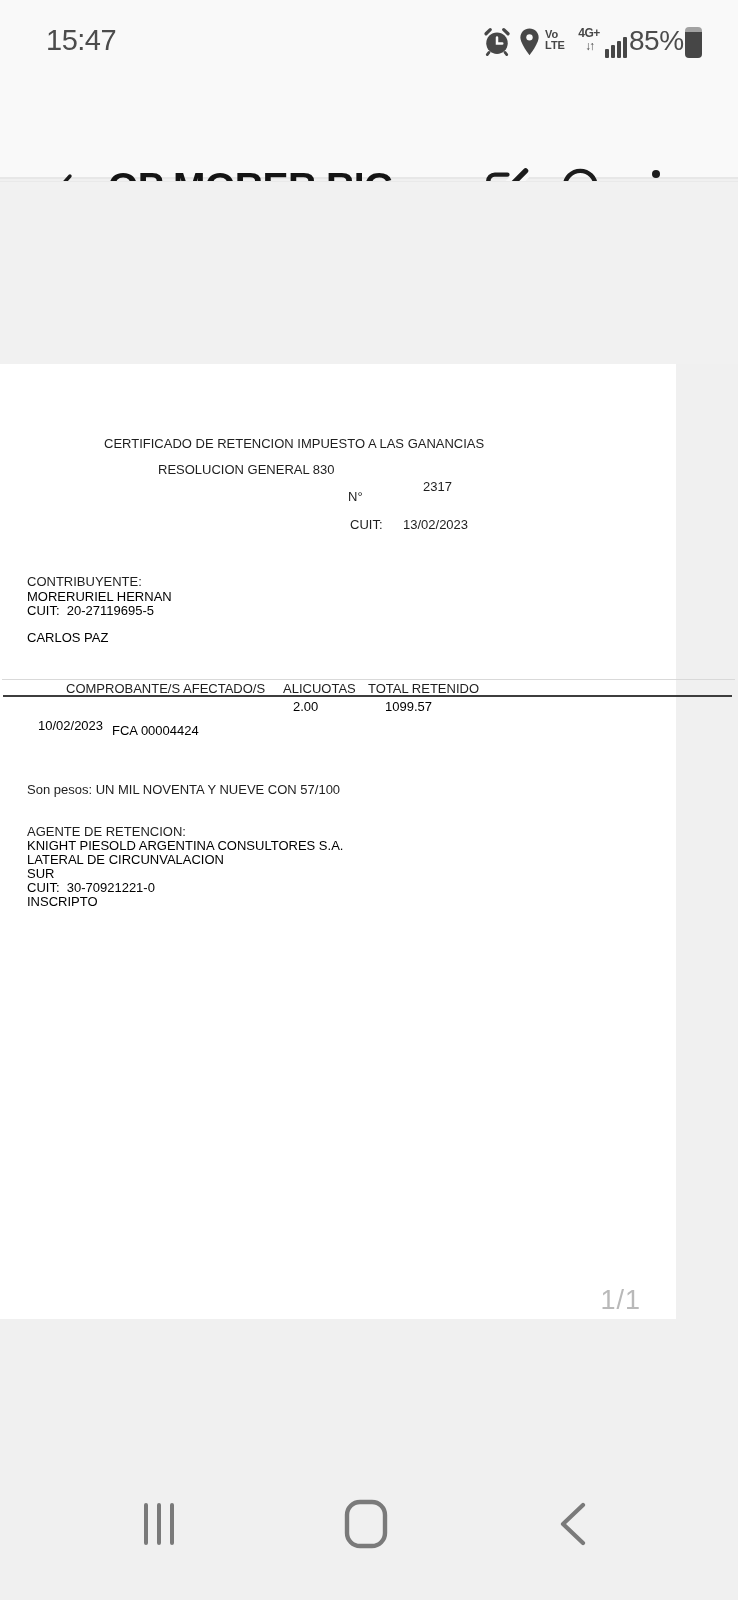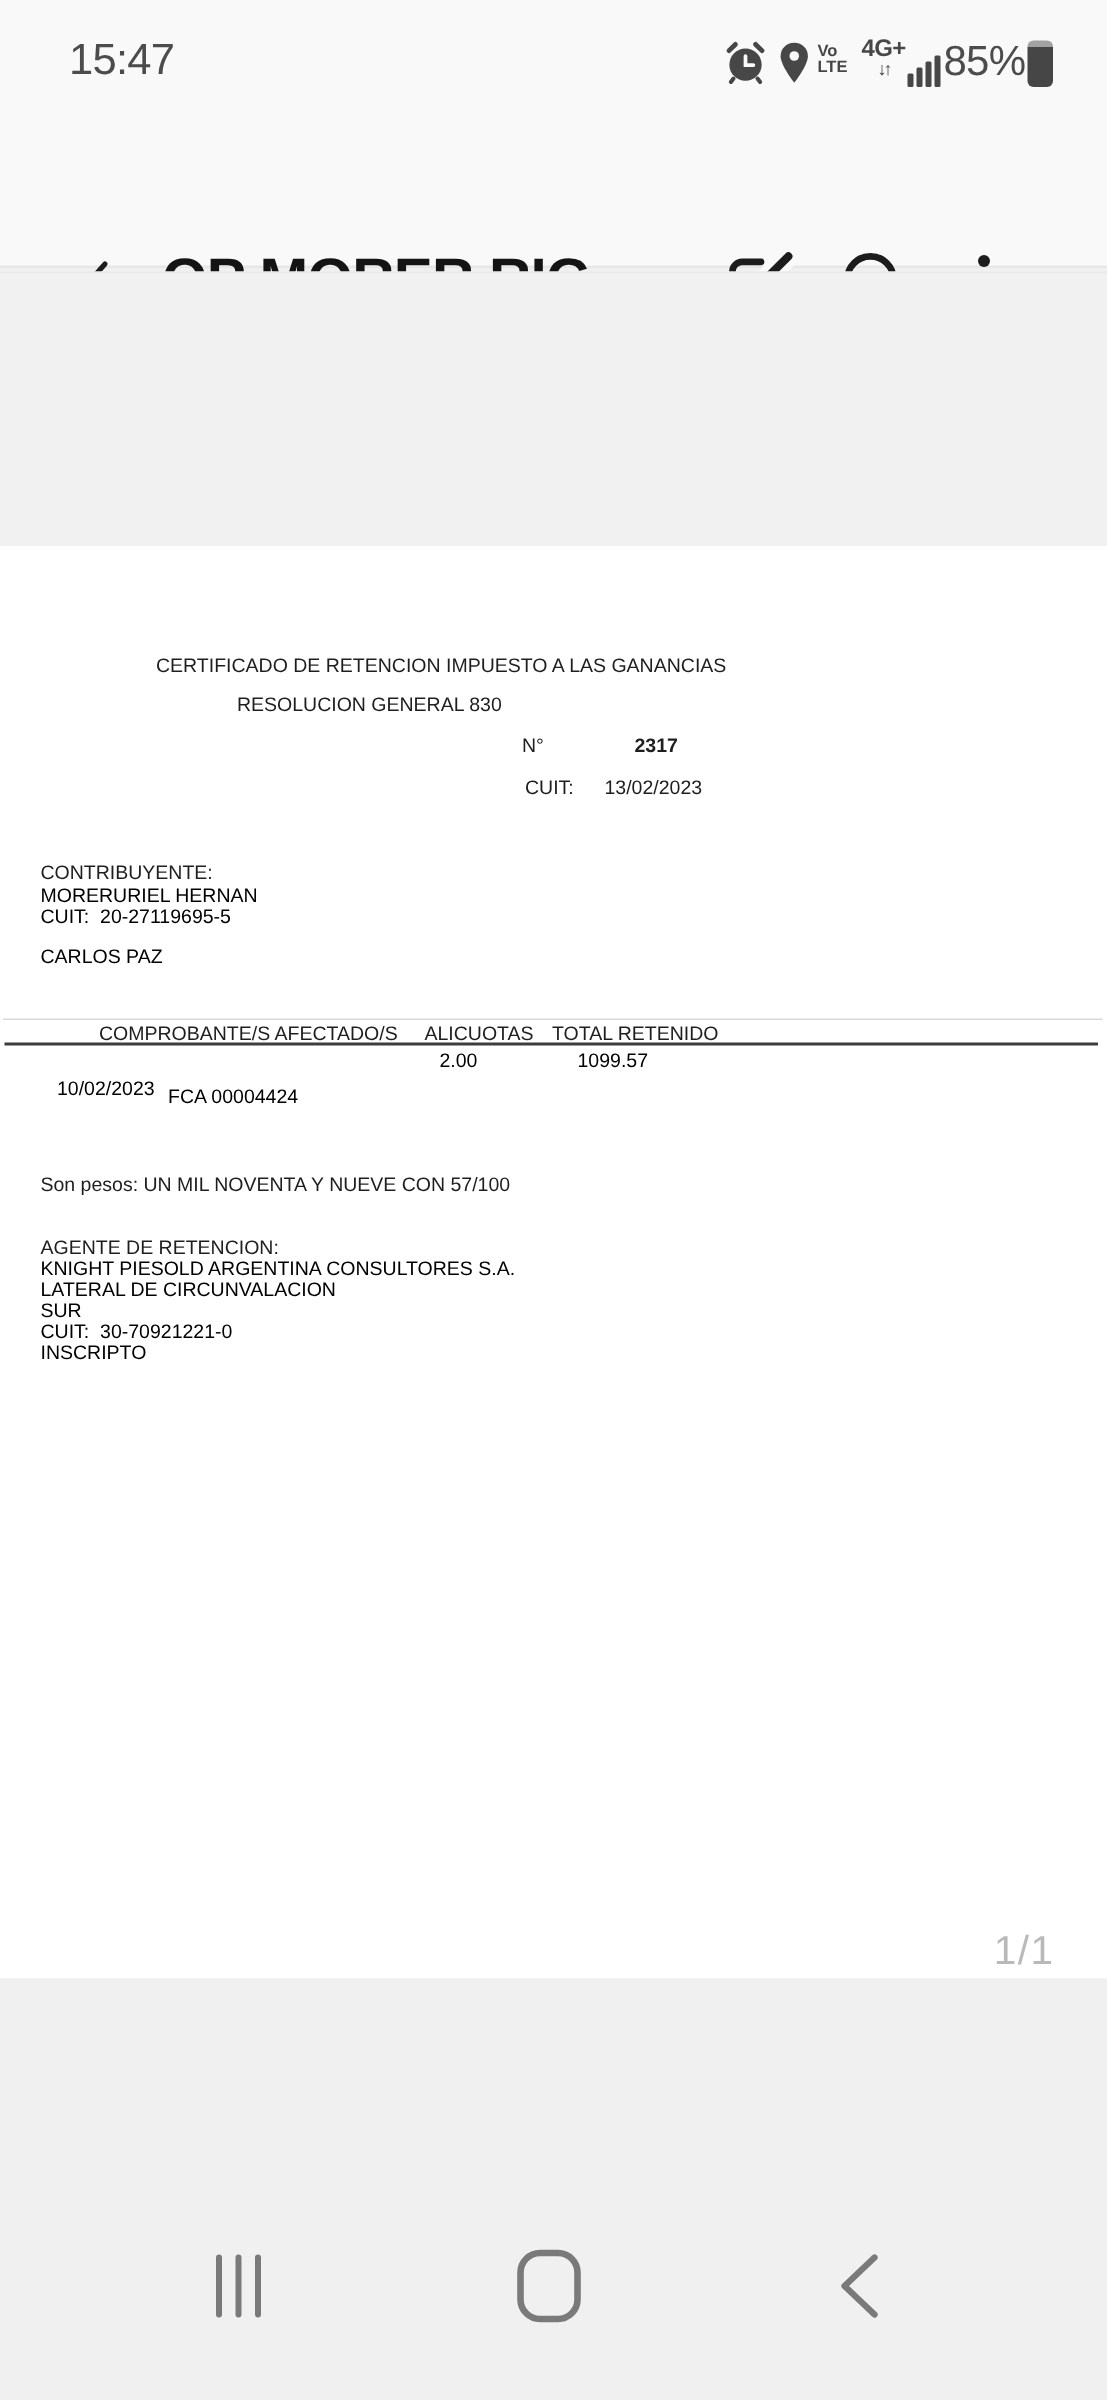--- a/index.html
+++ b/index.html
@@ -8,38 +8,38 @@
     position:relative; width:738px; height:1600px; overflow:hidden;
     background:#f0f0f0; font-family:"Liberation Sans", sans-serif;
     margin:0 auto;
   }
   
   .status-bar { position:absolute; left:0; top:0; width:738px; height:70px; background:#f9f9f9; }
   .status-time { position:absolute; left:46px; top:24px; font-size:29px; color:#4c4c4c; letter-spacing:-0.5px; }
   .st-icon { position:absolute; }
   .volte { position:absolute; left:545px; top:29px; font-size:11px; font-weight:700; color:#474747; line-height:11px; text-align:left; }
   .net4g { position:absolute; left:574px; top:26px; width:30px; text-align:center; color:#474747; }
-  .net4g .g { font-size:16px; font-weight:700; line-height:14px; letter-spacing:-0.5px;}
+  .net4g .g { font-size:12px; font-weight:700; line-height:14px; letter-spacing:-0.5px;}
   .net4g .arr { font-size:12px; line-height:12px; letter-spacing:-2px; }
   .sigbars { position:absolute; left:605px; top:36px; width:24px; height:22px; }
   .sigbars i { position:absolute; bottom:0; width:3.5px; background:#474747; border-radius:1px; display:block; }
   .battery-pct { position:absolute; left:629px; top:25px; font-size:28px; color:#4c4c4c; letter-spacing:-0.5px; }
   .battery-body { position:absolute; left:685px; top:27px; width:17px; height:31px; border-radius:4px;
     background:linear-gradient(to bottom, #a2a2a2 0 15%, #464646 15% 100%); }
   
   .app-header { position:absolute; left:0; top:70px; width:738px; height:109px; background:#f9f9f9; border-bottom:2px solid #e7e7e7; }
   .hdr-back { position:absolute; left:44px; top:96px; width:36px; height:56px; cursor:pointer; }
   .hdr-title { position:absolute; left:108px; top:95px; font-size:39px; font-weight:700; color:#141414; letter-spacing:-0.5px; white-space:pre; }
   .hdr-btn { position:absolute; top:92px; width:56px; height:56px; cursor:pointer; }
   .hdr-edit { left:478px; }
   .hdr-search { left:556px; }
   .hdr-more { left:636px; width:40px; }
   
   .viewer-gap-top { position:absolute; left:0; top:181px; width:738px; height:183px; background:#f1f1f1; border-top:1px solid #e9e9e9; }
-  .doc-page { position:absolute; left:0; top:364px; width:738px; height:955px; background:#ffffff; }
+  .doc-page { position:absolute; left:0; top:364px; width:676px; height:955px; background:#ffffff; }
   .doc-text { position:absolute; font-size:13px; color:#1e1e1e; white-space:pre; line-height:13px; }
   .doc-bold { font-weight:400; color:#000; }
   .rule-light { position:absolute; left:2px; top:315px; width:733px; height:1px; background:#d9d9d9; }
   .rule-dark { position:absolute; left:3px; top:331px; width:729px; height:2px; background:#3d3d3d; }
   .page-ind { position:absolute; right:35px; top:921px; font-size:27px; color:#b9b9b9; letter-spacing:1px; }
   .bottom-area { position:absolute; left:0; top:1319px; width:738px; height:281px; background:#f0f0f0; }
   
   .nav-btn { position:absolute; cursor:pointer; }
   svg { display:block; }
 </style>
@@ -122,21 +122,21 @@
     </span>
   </div>
 
   <div class="viewer-gap-top"></div>
 
   <div class="doc-page">
     <span class="doc-text" style="left:104px; top:73px;">CERTIFICADO DE RETENCION IMPUESTO A LAS GANANCIAS</span>
     <span class="doc-text" style="left:158px; top:99px;">RESOLUCION GENERAL 830</span>
 
     <span class="doc-text" style="left:348px; top:126px;">N°</span>
-    <span class="doc-text" style="left:423px; top:126px;font-weight:bold;">2317</span>
+    <span class="doc-text" style="left:423px; top:116px;">2317</span>
 
     <span class="doc-text" style="left:350px; top:154px;">CUIT:</span>
     <span class="doc-text" style="left:403px; top:154px;">13/02/2023</span>
 
     <span class="doc-text" style="left:27px; top:211px;">CONTRIBUYENTE:</span>
     <span class="doc-text doc-bold" style="left:27px; top:226px;">MORERURIEL HERNAN</span>
     <span class="doc-text doc-bold" style="left:27px; top:240px;">CUIT:  20-27119695-5</span>
     <span class="doc-text doc-bold" style="left:27px; top:267px;">CARLOS PAZ</span>
 
 

